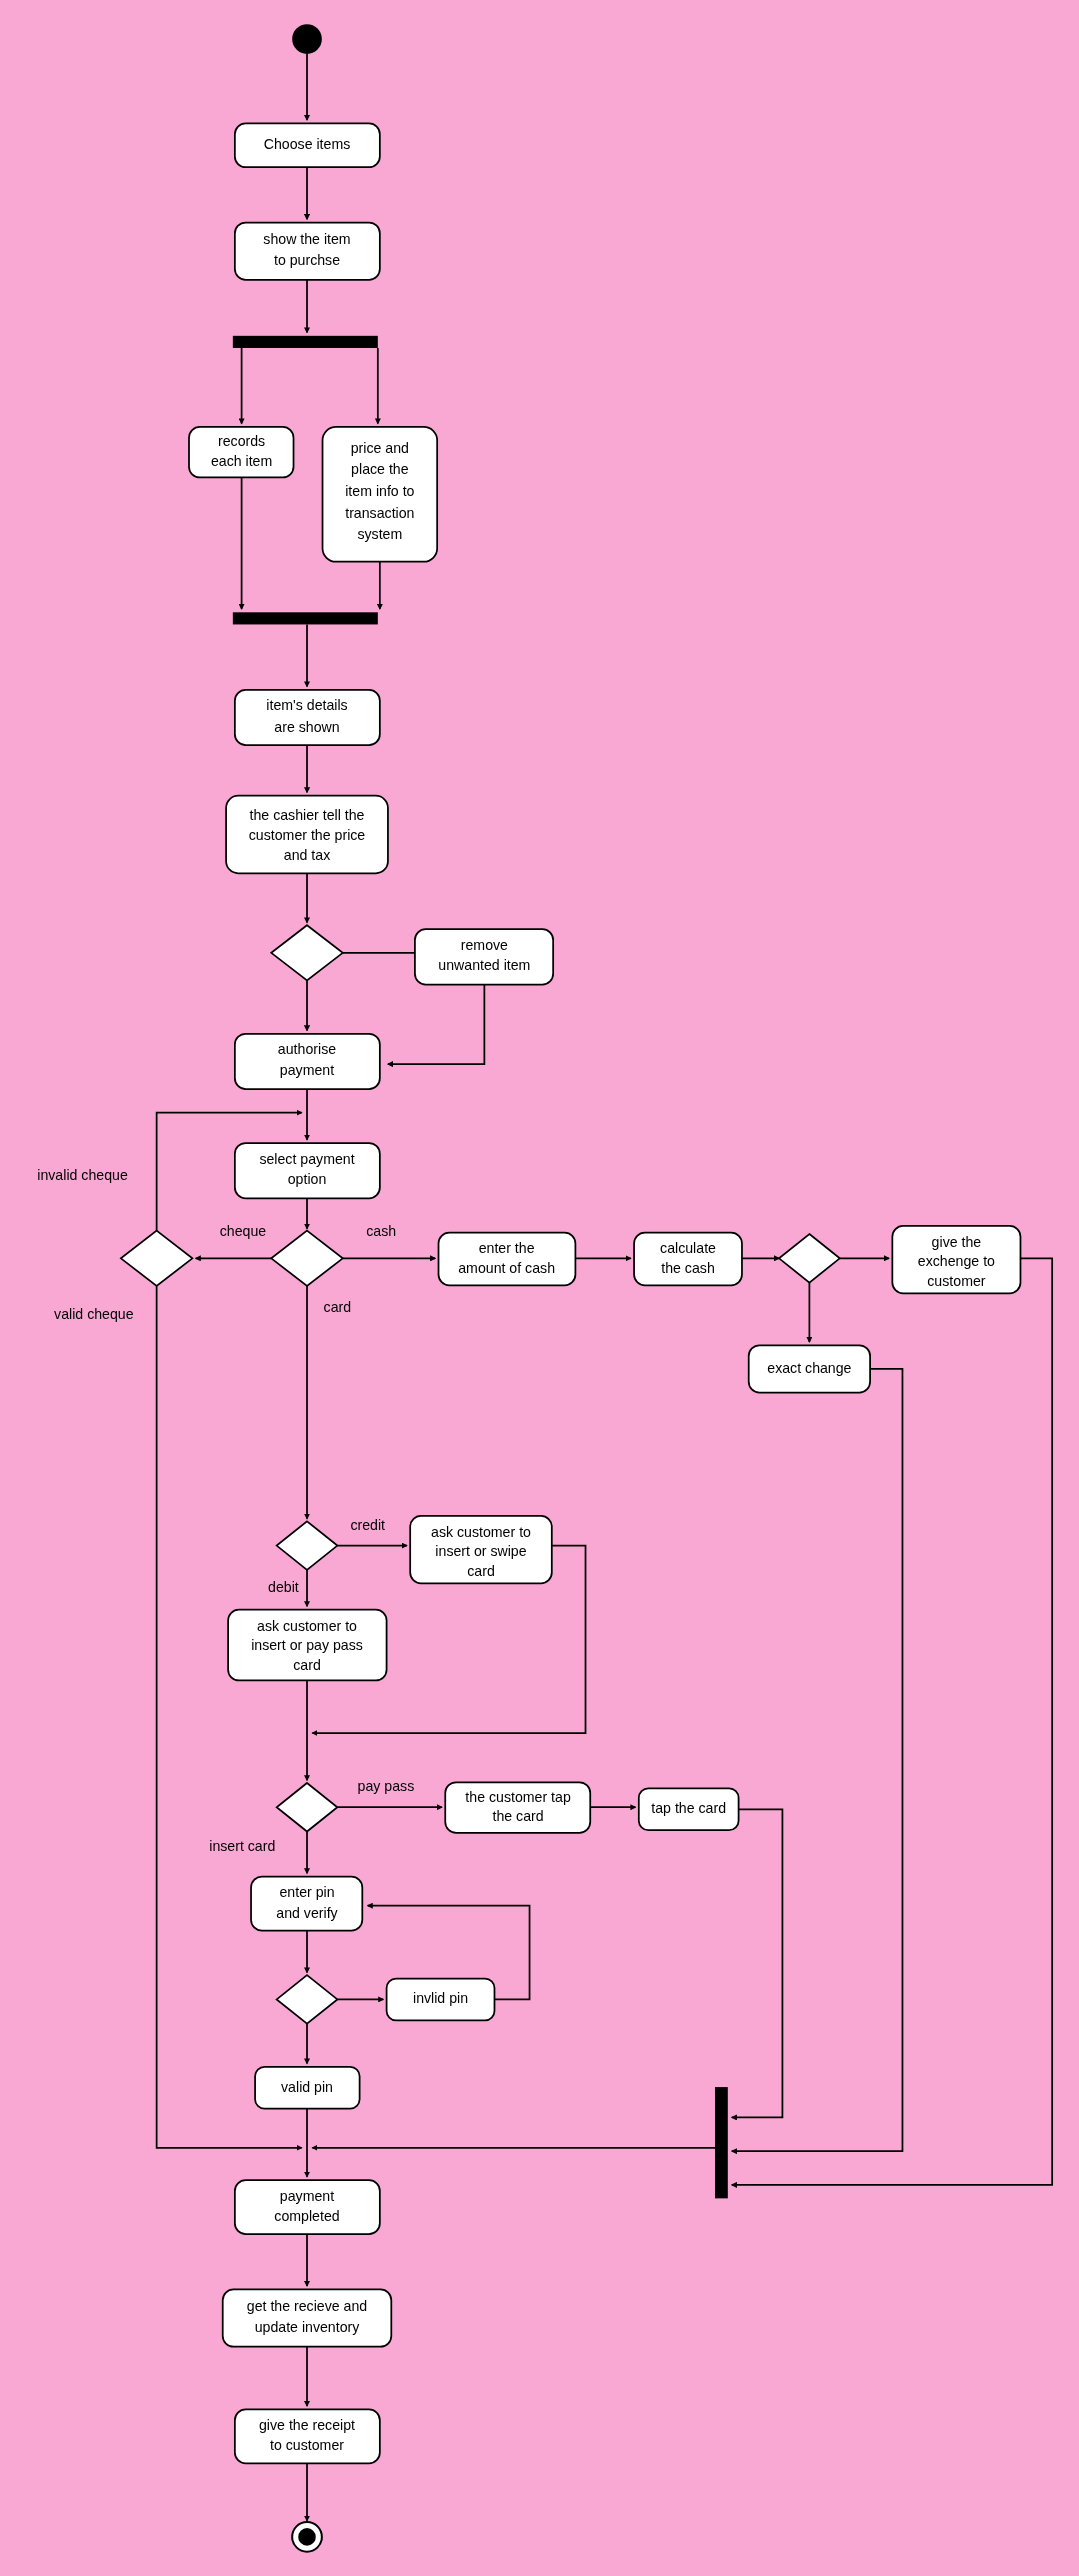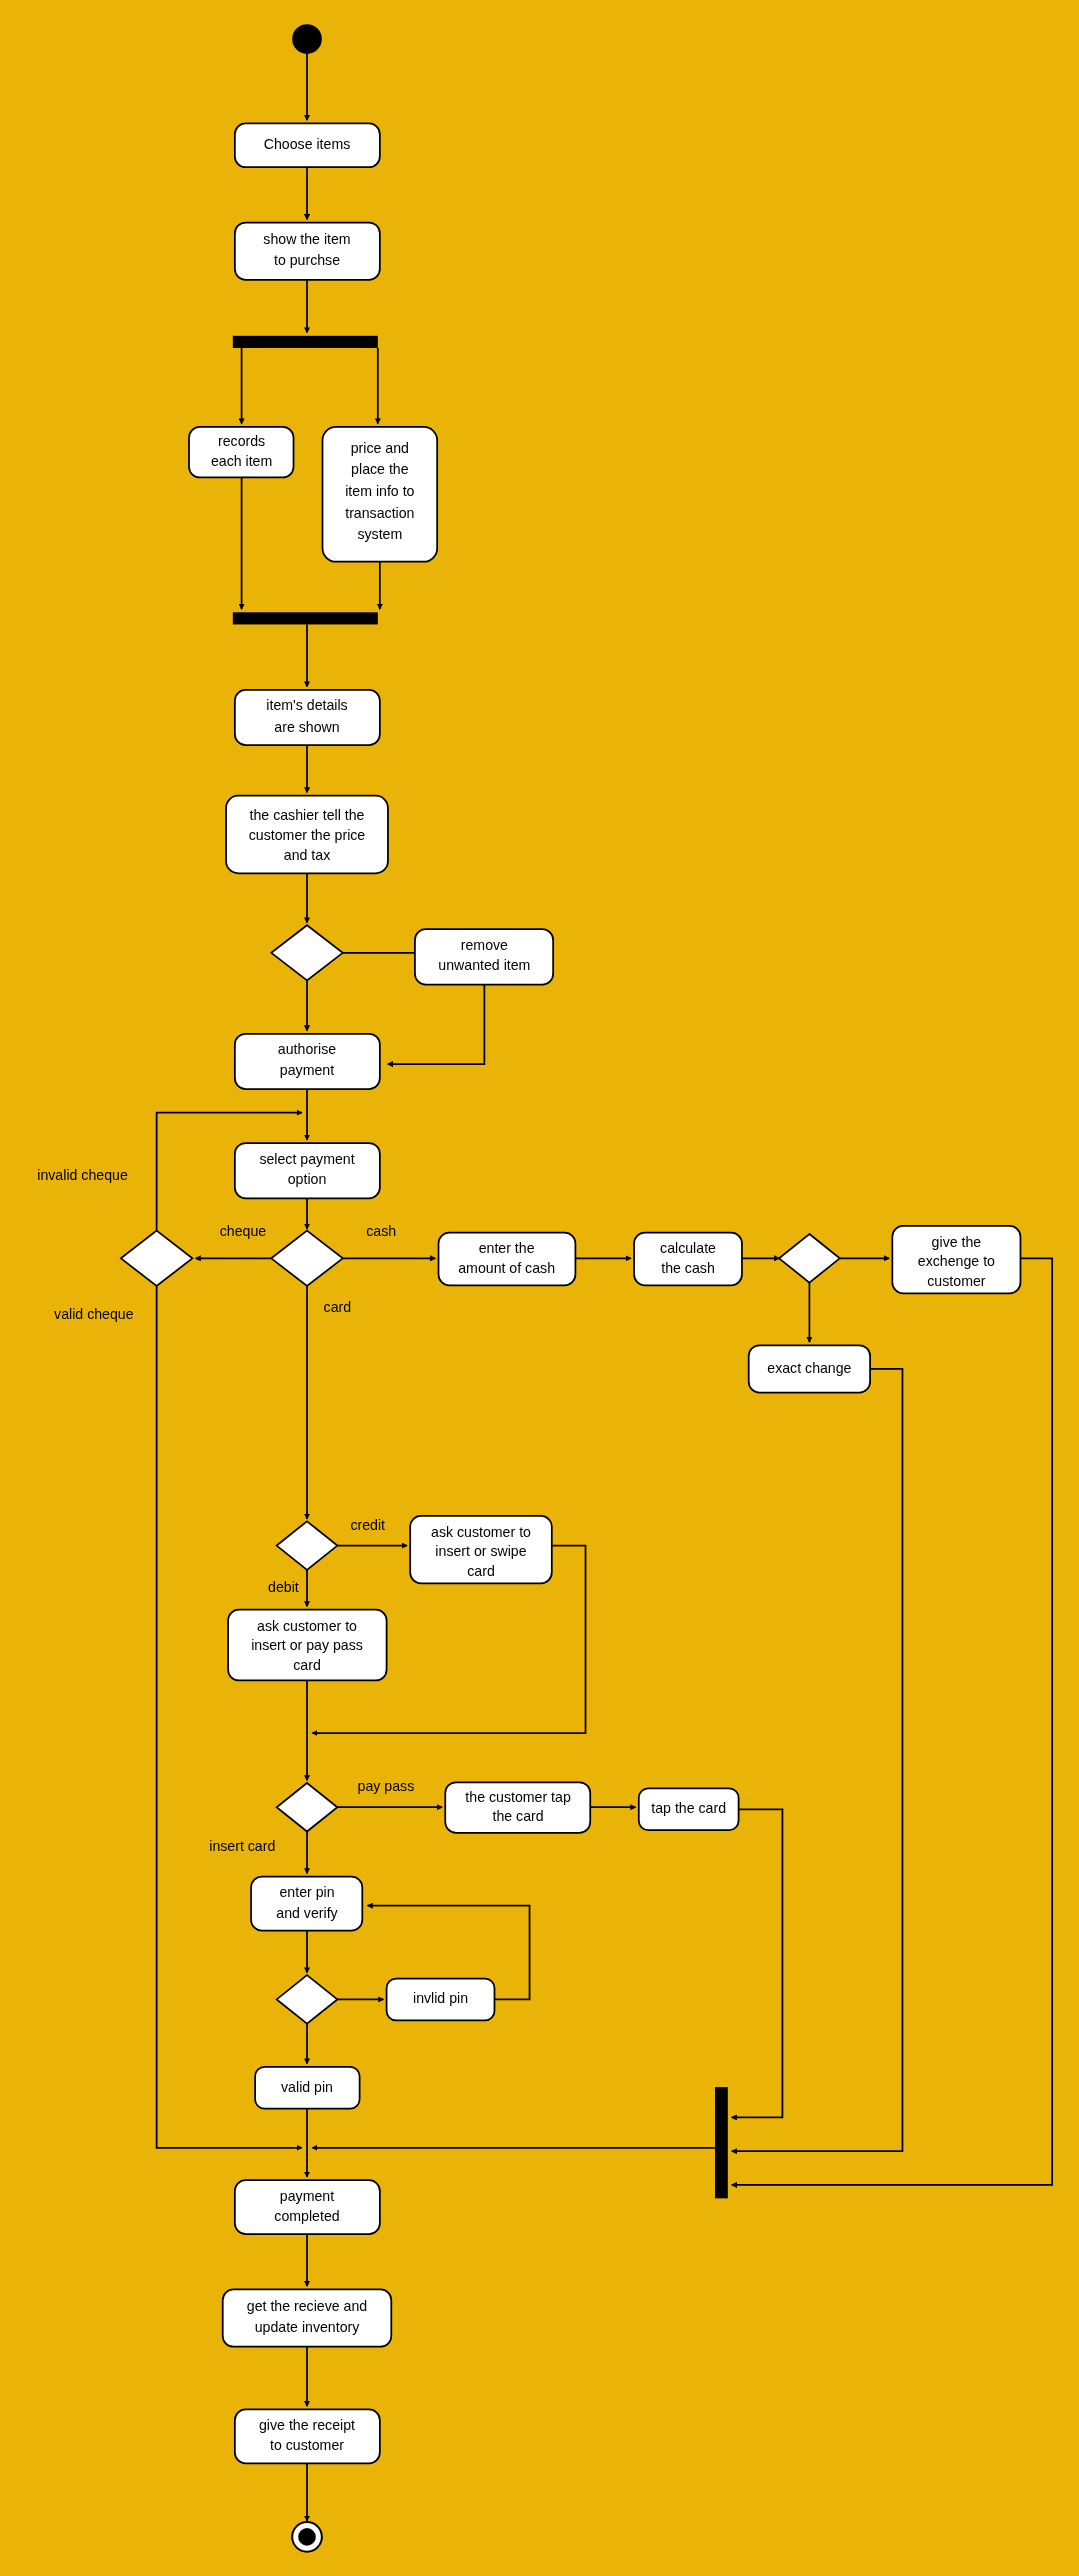--- a/index.html
+++ b/index.html
@@ -8,21 +8,21 @@
     padding: 0;
     background: #ffffff;
   }
   body {
     font-family: "Liberation Sans", sans-serif;
   }
   #diagram-root {
     position: relative;
     width: 1080px;
     height: 2576px;
-    background: #eab308;
+    background: #f9a8d4;
     overflow: hidden;
   }
   svg.canvas {
     position: absolute;
     top: 0; left: 0;
     width: 1080px;
     height: 2576px;
     display: block;
   }
   .act-rect {

